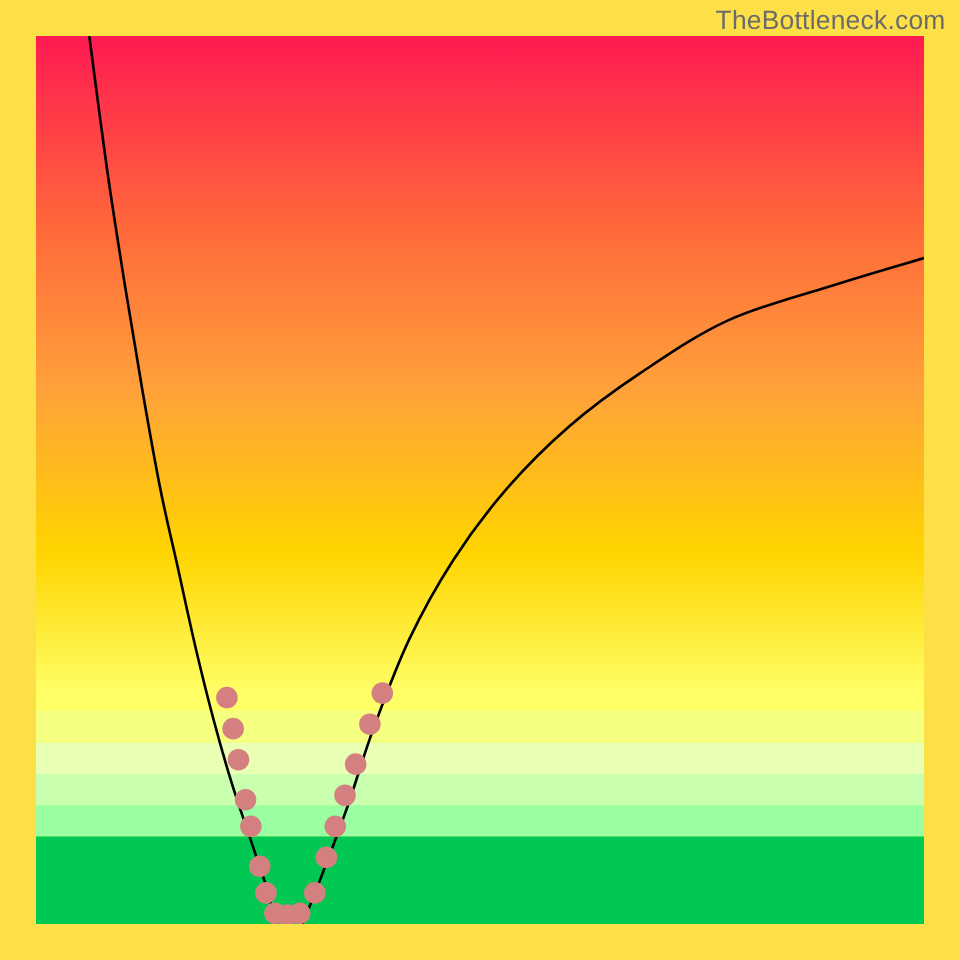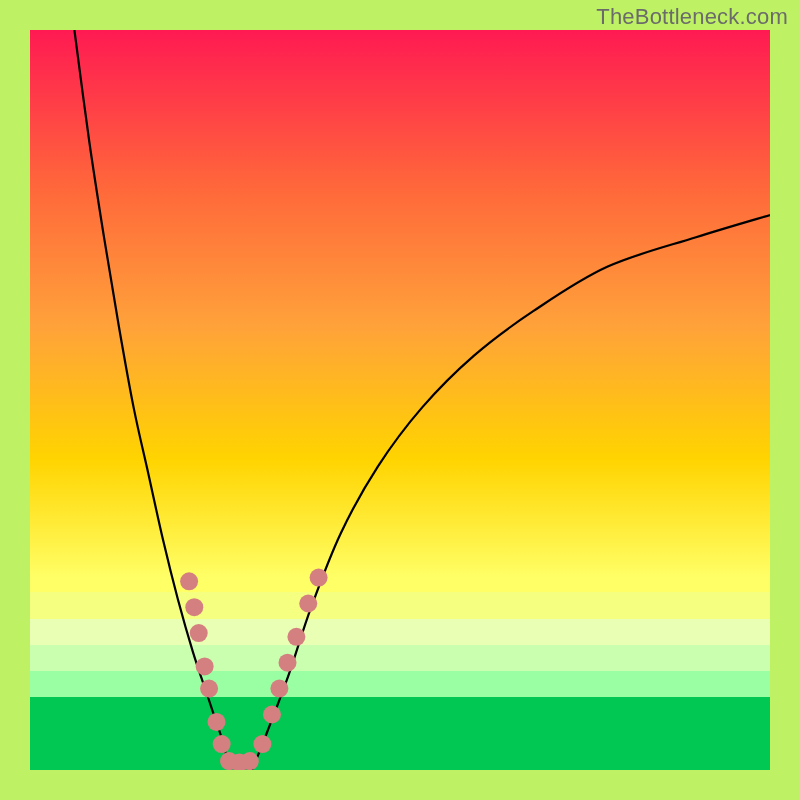--- a/index.html
+++ b/index.html
@@ -8,21 +8,21 @@
     width: 800px;
     height: 800px;
     overflow: hidden;
     background: #000;
     font-family: Arial, Helvetica, sans-serif;
   }
   .stage {
     position: relative;
     width: 800px;
     height: 800px;
-    background: #bef264;
+    background: #fde047;
   }
   .watermark {
     position: absolute;
     top: 4px;
     right: 12px;
     color: #6b6b6b;
     font-size: 22px;
     letter-spacing: 0.2px;
     z-index: 50;
     user-select: none;

